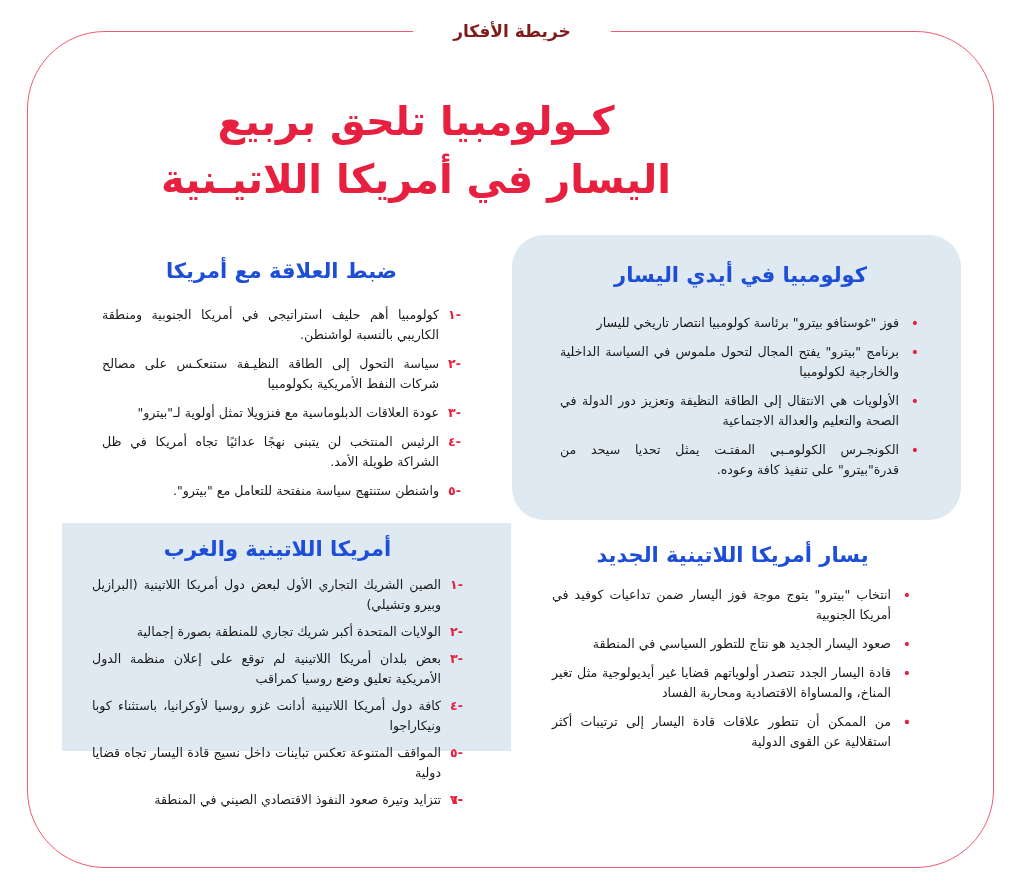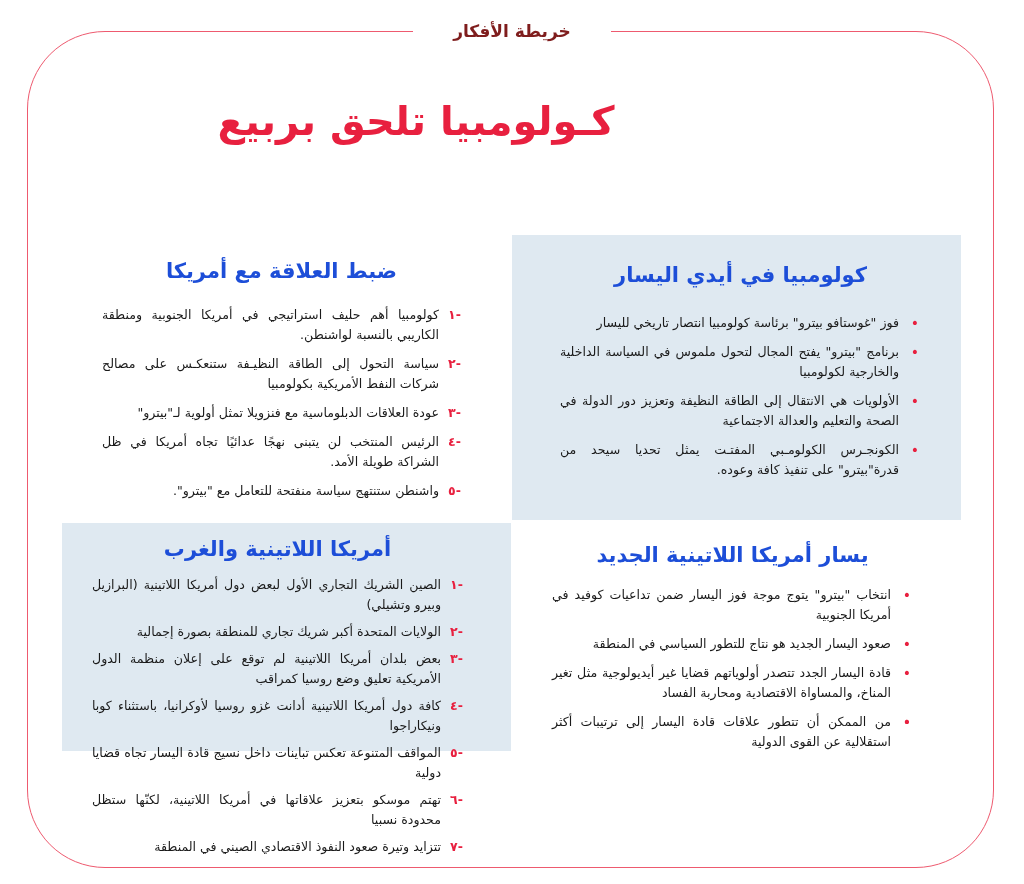--- a/index.html
+++ b/index.html
@@ -13,41 +13,42 @@
   .main-title { position:absolute; top:92px; left:0; width:832px; text-align:center;
                 color:#e8203f; font-weight:bold; font-size:40px; line-height:58px; direction:rtl; }
   .box { position:absolute; box-sizing:border-box; direction:rtl; }
   .box.blue { background:#dfe9f1; }
   .box h2 { margin:0; text-align:center; color:#1d4ed8; font-size:21px; font-weight:bold; }
   .list { list-style:none; margin:0; padding:0; }
   .list li { position:relative; font-size:12.6px; line-height:20px; margin-bottom:9px;
              text-align:justify; padding-right:22px; }
   .bullet { position:absolute; right:2px; top:0; color:#e8203f; font-size:14px; }
   .num { position:absolute; right:0; top:0; color:#e8203f; font-weight:bold; font-size:12.6px; }
-  #box-tr { left:512px; top:235px; width:449px; height:285px; padding:28px 40px 0 48px; }
+  #box-tr { left:512px; top:235px; width:449px; height:285px; padding:28px 40px 0 48px;border-radius:32px; }
   #box-tr h2 { margin-bottom:26px; }
   #box-tl { left:62px; top:235px; width:449px; height:285px; padding:24px 50px 0 40px; }
   #box-tl h2 { margin-bottom:22px; }
   #box-br { left:512px; top:523px; width:449px; height:312px; padding:20px 48px 0 40px; }
   #box-br h2 { margin-bottom:18px; }
   #box-bl { left:62px; top:523px; width:449px; height:228px; padding:14px 48px 0 30px; }
   #box-bl h2 { margin-bottom:14px; }
   #box-bl .list li { margin-bottom:7px; }
 </style>
 </head>
 <body>
 
 <div class="frame"></div>
 
 <div class="tag-wrap">
   <span class="tag">خريطة الأفكار</span>
 </div>
 
 <div class="main-title">
   <div>كـولومبيا تلحق بربيع</div>
+  <div>اليسار في أمريكا اللاتيـنية</div>
 </div>
 
 <div class="box blue" id="box-tr">
   <h2>كولومبيا في أيدي اليسار</h2>
   <ul class="list">
     <li><span class="bullet">•</span><span>فوز "غوستافو بيترو" برئاسة كولومبيا انتصار تاريخي لليسار</span></li>
     <li><span class="bullet">•</span><span>برنامج "بيترو" يفتح المجال لتحول ملموس في السياسة الداخلية والخارجية لكولومبيا</span></li>
     <li><span class="bullet">•</span><span>الأولويات هي الانتقال إلى الطاقة النظيفة وتعزيز دور الدولة في الصحة والتعليم والعدالة الاجتماعية</span></li>
     <li><span class="bullet">•</span><span>الكونجـرس الكولومـبي المفتـت يمثل تحديا سيحد من قدرة"بيترو" على تنفيذ كافة وعوده.</span></li>
   </ul>
@@ -76,16 +77,16 @@
 </div>
 
 <div class="box blue" id="box-bl">
   <h2>أمريكا اللاتينية والغرب</h2>
   <ol class="list">
     <li><span class="num">-١</span><span>الصين الشريك التجاري الأول لبعض دول أمريكا اللاتينية (البرازيل وبيرو وتشيلي)</span></li>
     <li><span class="num">-٢</span><span>الولايات المتحدة أكبر شريك تجاري للمنطقة بصورة إجمالية</span></li>
     <li><span class="num">-٣</span><span>بعض بلدان أمريكا اللاتينية لم توقع على إعلان منظمة الدول الأمريكية تعليق وضع روسيا كمراقب</span></li>
     <li><span class="num">-٤</span><span>كافة دول أمريكا اللاتينية أدانت غزو روسيا لأوكرانيا، باستثناء كوبا ونيكاراجوا</span></li>
     <li><span class="num">-٥</span><span>المواقف المتنوعة تعكس تباينات داخل نسيج قادة اليسار تجاه قضايا دولية</span></li>
-    <li><span class="num">-٦</span><span>تهتم موسكو بتعزيز علاقاتها في أمريكا اللاتينية، لكنّها ستظل محدودة نسبيا</span></li>
+    <li><span class="num">-٦</span></li>
     <li><span class="num">-٧</span><span>تتزايد وتيرة صعود النفوذ الاقتصادي الصيني في المنطقة</span></li>
   </ol>
 </div>
 
 </body></html>

